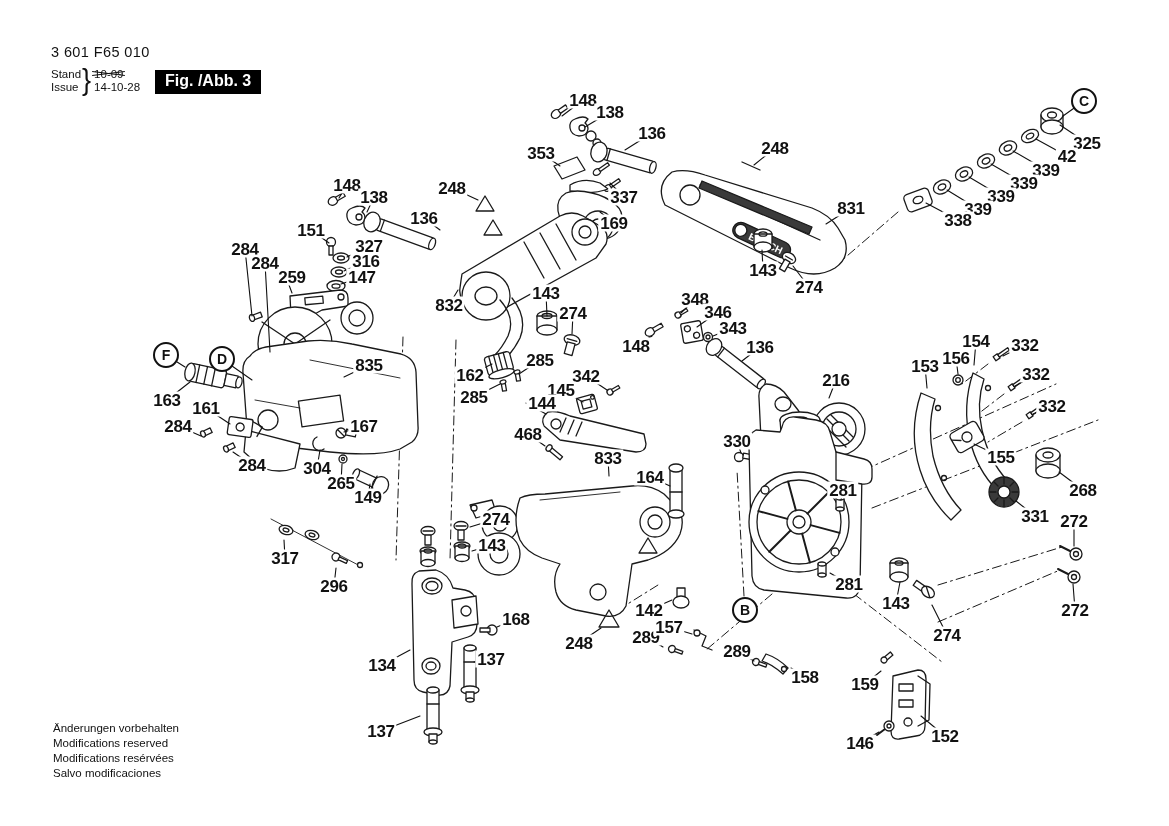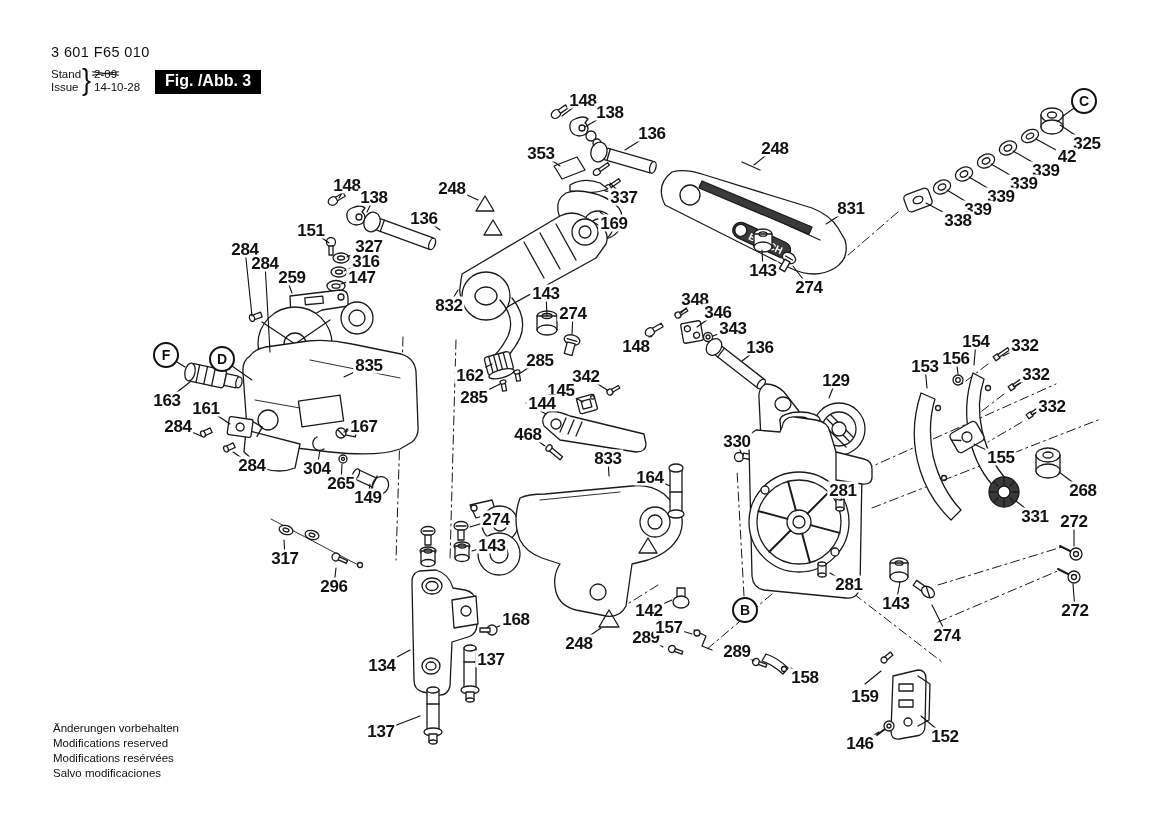--- a/index.html
+++ b/index.html
@@ -707,21 +707,21 @@
 
   <div class="header">
     <div class="pn">3 601 F65 010</div>
     <div class="stand-row">
       <div class="si-col">
         <div>Stand</div>
         <div>Issue</div>
       </div>
       <div class="brace">}</div>
       <div class="dates-col">
-        <div><span class="struck">2-09</span></div>
+        <div><span class="struck">10-09</span></div>
         <div>14-10-28</div>
       </div>
     </div>
   </div>
   <div class="figbox">Fig. /Abb. 3</div>
 
   <div class="footer">
     <div>Änderungen vorbehalten</div>
     <div>Modifications reserved</div>
     <div>Modifications resérvées</div>
@@ -768,21 +768,21 @@
       <div class="plabel" style="left: 526px; top: 403px; margin-left: 16px;">144</div>
       <div class="plabel" style="left: 528px; top: 434px;">468</div>
       <div class="plabel" style="left: 608px; top: 458px; text-align: right;">833</div>
       <div class="plabel" style="left: 650px; top: 477px;">164</div>
       <div class="plabel" style="left: 636px; top: 346px;">148</div>
       <div class="plabel" style="left: 695px; top: 299px;">348</div>
       <div class="plabel" style="left: 718px; top: 312px;">346</div>
       <div class="plabel" style="left: 733px; top: 328px;">343</div>
       <div class="plabel" style="left: 760px; top: 347px;">136</div>
       <div class="plabel" style="left: 737px; top: 441px;">330</div>
-      <div class="plabel" style="left: 836px; top: 380px;">129</div>
+      <div class="plabel" style="left: 836px; top: 380px;">216</div>
       <div class="plabel" style="left: 369px; top: 365px;">835</div>
       <div class="plabel" style="left: 167px; top: 400px;">163</div>
       <div class="plabel" style="left: 206px; top: 408px;">161</div>
       <div class="plabel" style="left: 178px; top: 426px;">284</div>
       <div class="plabel" style="left: 252px; top: 465px;">284</div>
       <div class="plabel" style="left: 364px; top: 426px;">167</div>
       <div class="plabel" style="left: 317px; top: 468px;">304</div>
       <div class="plabel" style="left: 341px; top: 483px;">265</div>
       <div class="plabel" style="left: 368px; top: 497px;">149</div>
       <div class="plabel" style="left: 925px; top: 366px;">153</div>
@@ -807,21 +807,21 @@
       <div class="plabel" style="left: 516px; top: 619px;">168</div>
       <div class="plabel" style="left: 382px; top: 665px;">134</div>
       <div class="plabel" style="left: 491px; top: 659px;">137</div>
       <div class="plabel" style="left: 381px; top: 731px;">137</div>
       <div class="plabel" style="left: 649px; top: 610px;">142</div>
       <div class="plabel" style="left: 579px; top: 643px;">248</div>
       <div class="plabel" style="left: 646px; top: 637px;">289</div>
       <div class="plabel" style="left: 669px; top: 627px;">157</div>
       <div class="plabel" style="left: 737px; top: 651px;">289</div>
       <div class="plabel" style="left: 805px; top: 677px;">158</div>
-      <div class="plabel" style="left: 865px; top: 684px; margin-top: 12px;">159</div>
+      <div class="plabel" style="left: 865px; top: 684px;">159</div>
       <div class="plabel" style="left: 860px; top: 743px;">146</div>
       <div class="plabel" style="left: 945px; top: 736px;">152</div>
       <div class="callout" style="left: 1084px; top: 101px;">C</div>
       <div class="callout" style="left: 166px; top: 355px;">F</div>
       <div class="callout" style="left: 222px; top: 359px;">D</div>
       <div class="callout" style="left: 745px; top: 610px;">B</div>
     </div>
 </div>
 
 </body></html>

